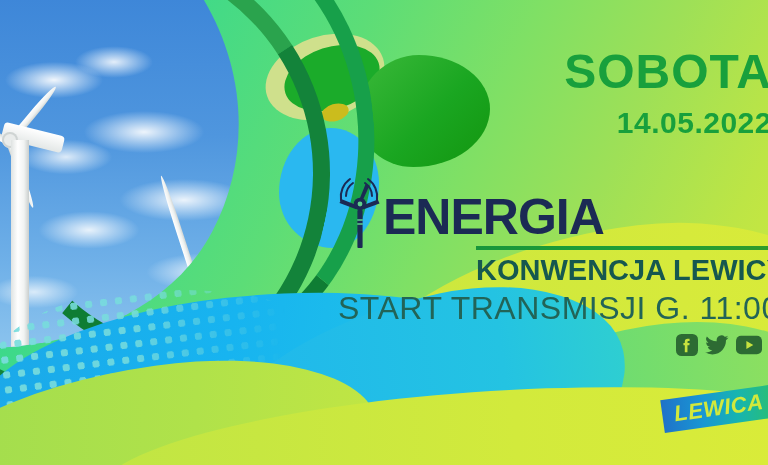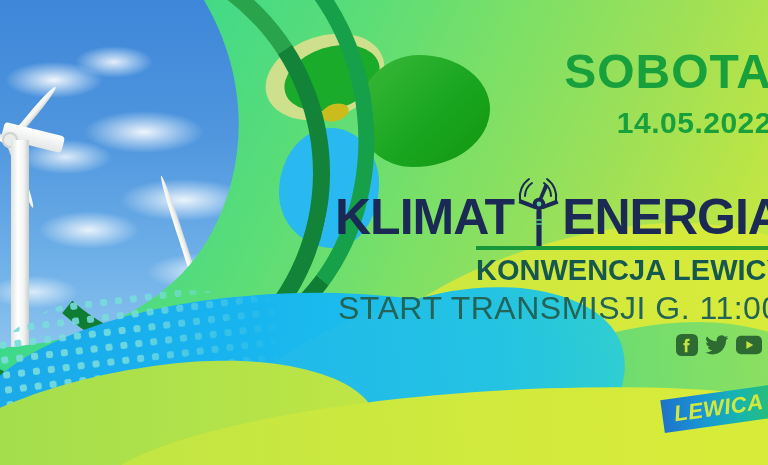--- a/index.html
+++ b/index.html
@@ -299,21 +299,20 @@
   <div class="halftone"></div>
   <div class="wave-lime"></div>
   <div class="wave-yellow-bottom"></div>
 
   <div class="fg">
 
     <div class="sobota">SOBOTA</div>
     <div class="datum">14.05.2022</div>
 
     <div class="title-row">
-      <span class="title-txt">KLIMAT</span>
       <span class="turbine-i">
         <svg width="46" height="72" viewBox="0 0 46 72">
           <g stroke="#1b2a54" fill="none" stroke-linecap="round">
             <path d="M10 20 A 16 16 0 0 1 17 7" stroke-width="2"></path>
             <path d="M5 24 A 22 22 0 0 1 14 3" stroke-width="2"></path>
             <path d="M36 20 A 16 16 0 0 0 29 7" stroke-width="2"></path>
             <path d="M41 24 A 22 22 0 0 0 32 3" stroke-width="2"></path>
           </g>
           <g fill="#1b2a54">
             <path d="M22.2 26.5 L 25.8 26.5 L 33.5 9.5 L 29.5 8.2 Z"></path>

